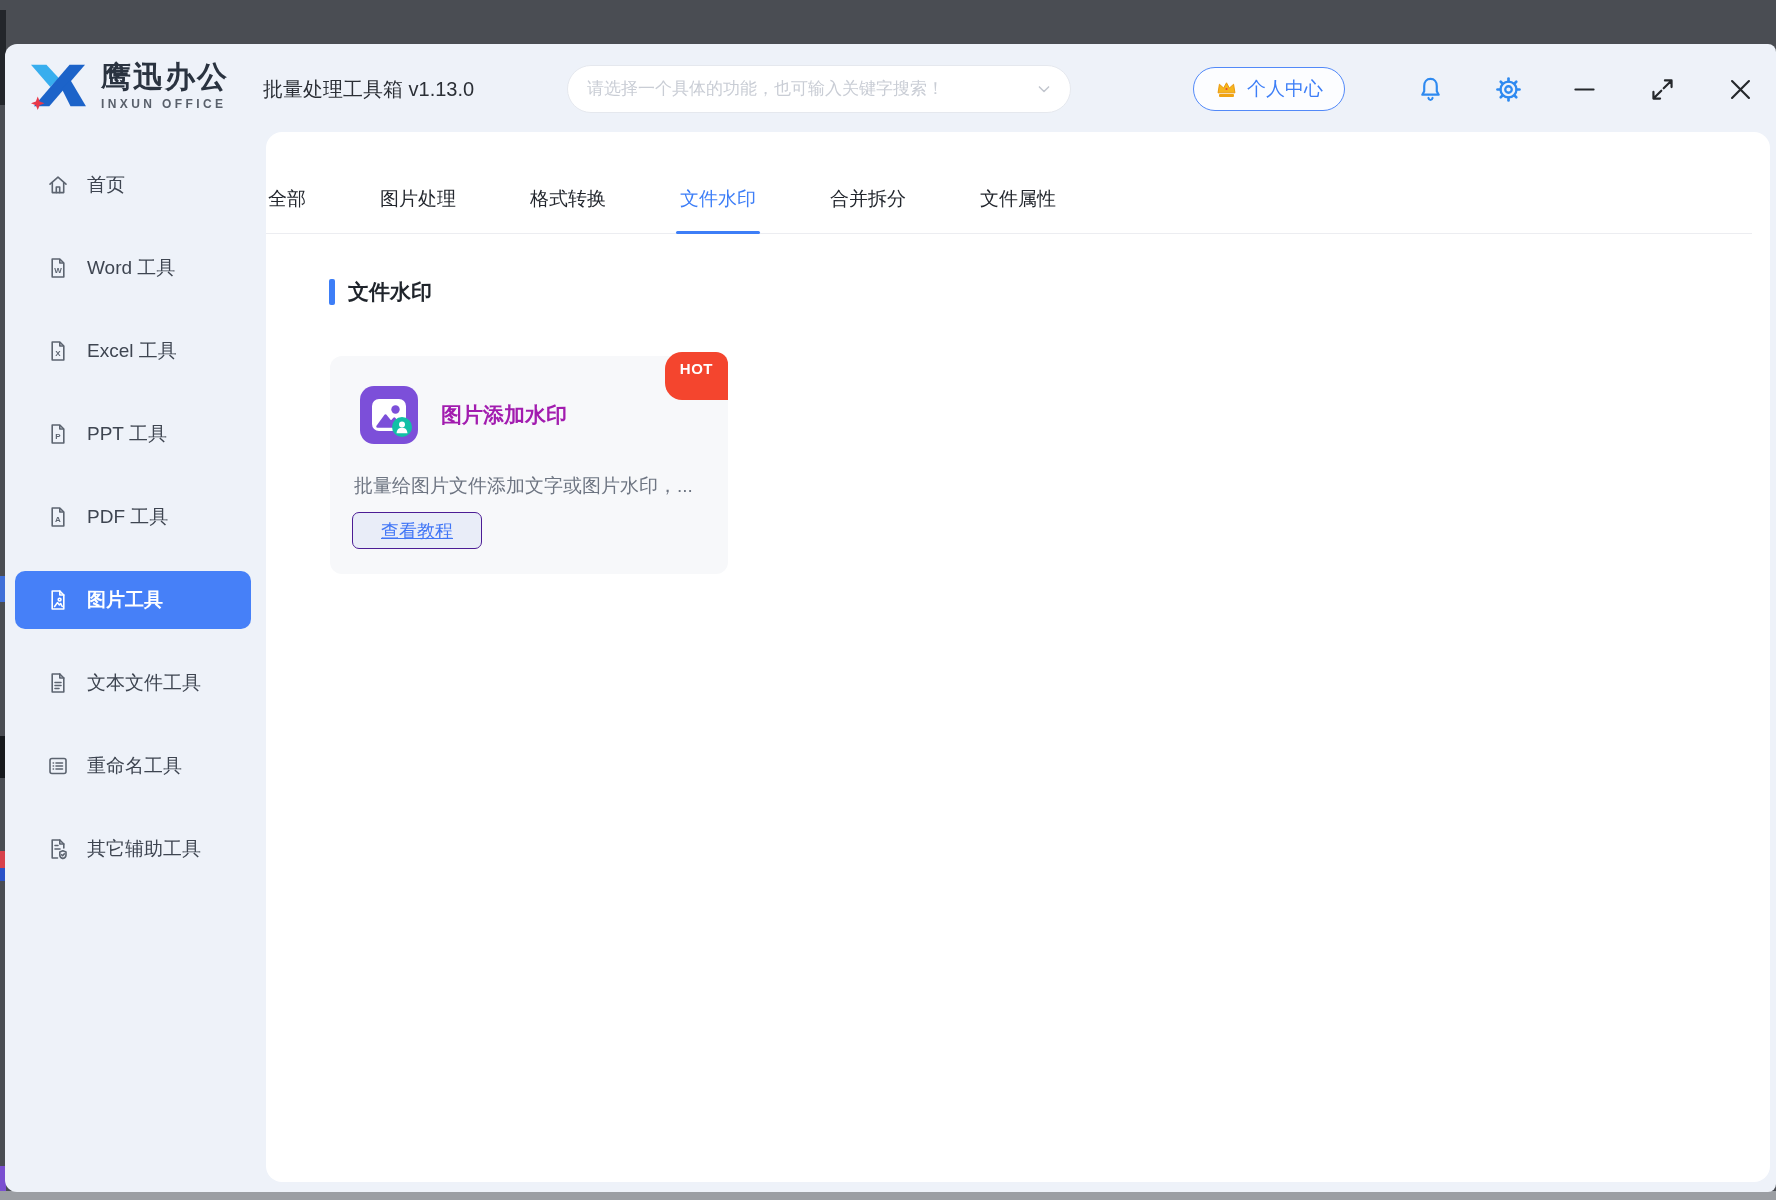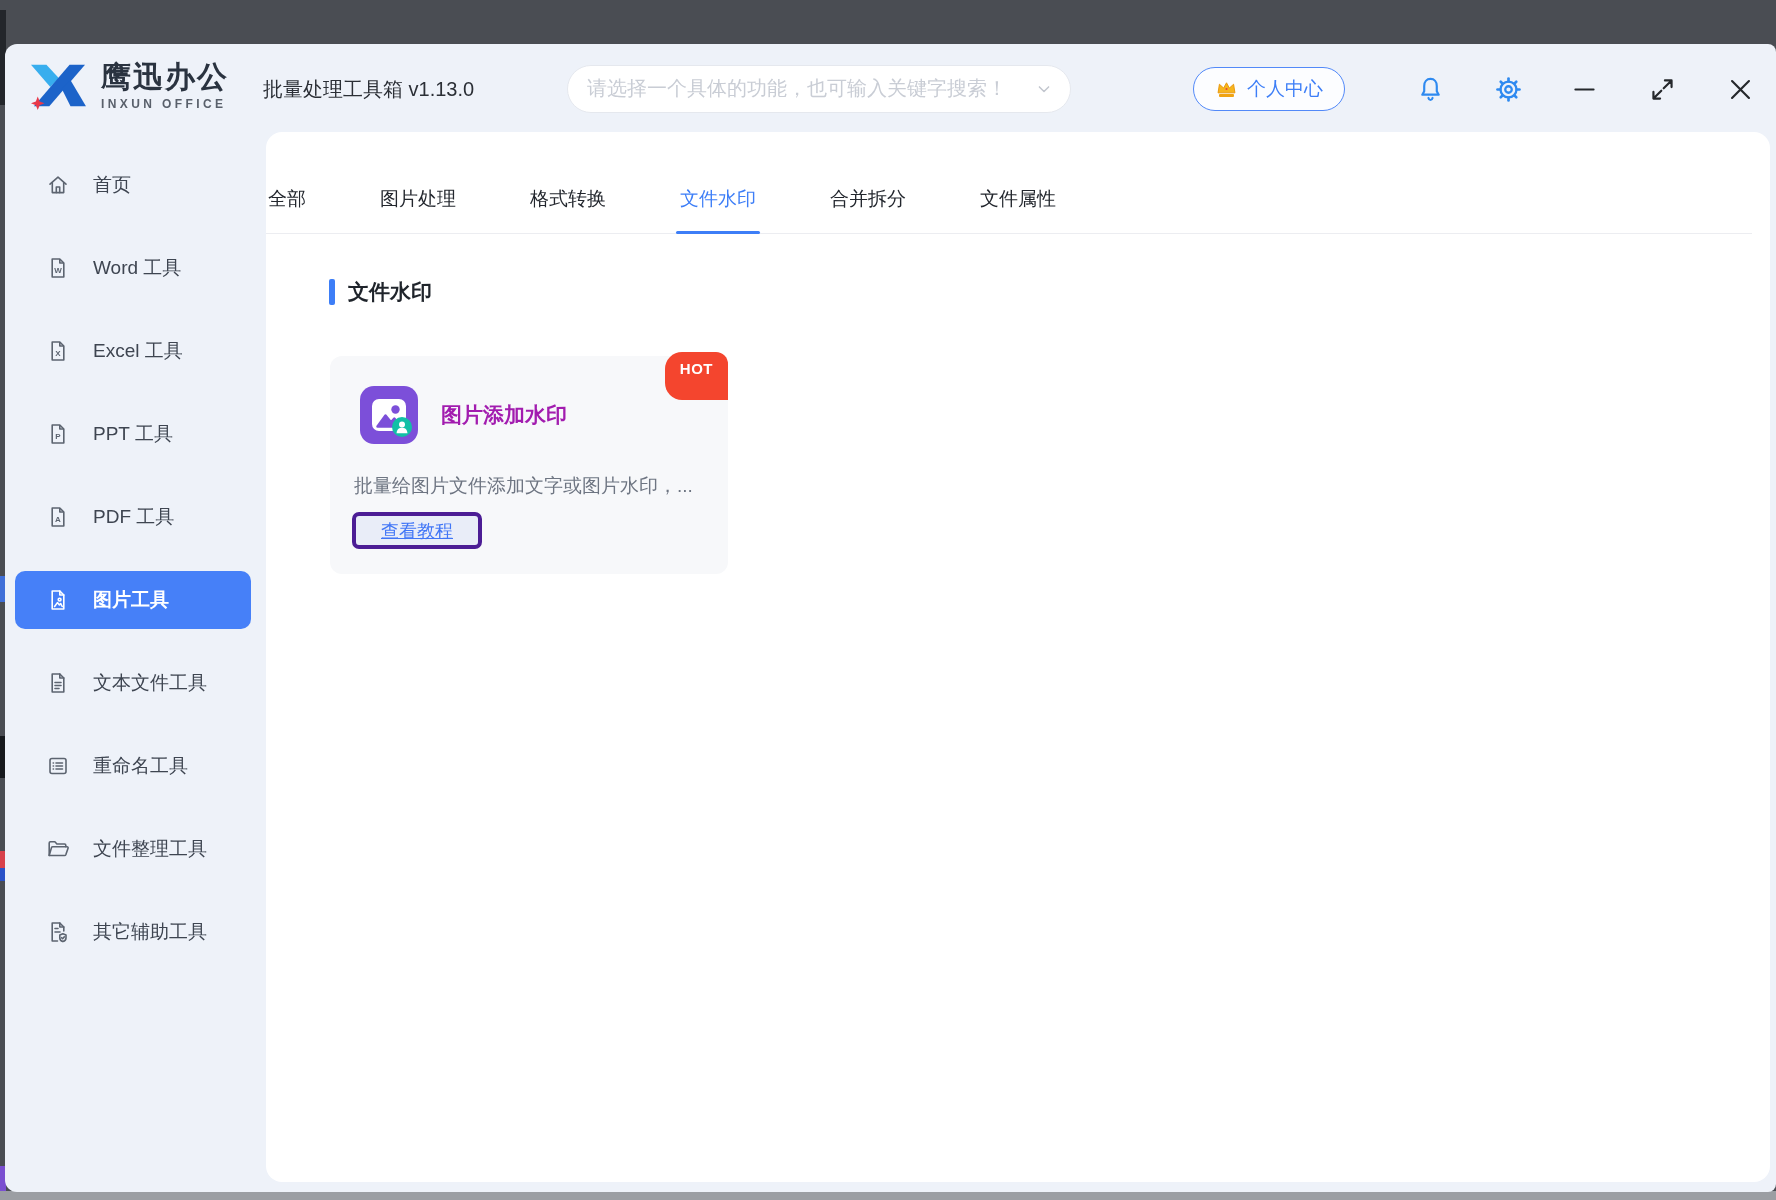--- a/index.html
+++ b/index.html
@@ -15,38 +15,38 @@
   
   .topbar { position:absolute; top:0; left:0; right:0; height:90px; }
   .logo { position:absolute; left:22px; top:15px; display:flex; align-items:center; gap:12px; }
   .logo-mark { width:62px; height:54px; }
   .logo-title { font-size:30px; font-weight:bold; color:#2a3340; letter-spacing:2px; line-height:1.05; }
   .logo-subtitle { font-size:12px; font-weight:bold; letter-spacing:3.4px; color:#59606b; margin-top:4px; }
   .app-title { position:absolute; left:258px; top:0; height:90px; display:flex; align-items:center;
     font-size:20px; color:#2b2f36; }
   .searchbox { position:absolute; left:562px; top:21px; width:504px; height:48px; background:#fff;
     border:1px solid #e5e8ee; border-radius:25px; display:flex; align-items:center; padding:0 16px 0 19px; }
-  .searchbox input { flex:1; border:none; outline:none; font-size:20px; color:#333;
-    font-family:Liberation Mono, monospace; background:transparent; }
+  .searchbox input { flex:1; border:none; outline:none; font-size:17px; color:#333;
+    font-family:Liberation Serif, serif; background:transparent; }
   .searchbox input::placeholder { color:#c9cdd5; }
   .chev { width:20px; height:20px; color:#c2c6ce; flex:0 0 auto; }
   .user-center { position:absolute; left:1188px; top:23px; height:44px; padding:0 21px;
     border:1.5px solid #5289f8; border-radius:22px; background:#fcfdff; color:#3d7ef7;
     font-size:19px; display:flex; align-items:center; gap:9px; cursor:pointer; font-family:inherit; }
   .iconbtn { position:absolute; top:25px; width:40px; height:40px; display:flex;
     align-items:center; justify-content:center; background:transparent; border:none; cursor:pointer; }
   .iconbtn svg { width:29px; height:29px; }
   .btn-bell { left:1405px; } .btn-gear { left:1483px; }
   .btn-min { left:1559px; } .btn-max { left:1637px; } .btn-close { left:1715px; }
   .blue-ic { color:#2f8af0; } .dark-ic { color:#25282c; }
 
   
   .sidebar { position:absolute; top:90px; left:0; width:261px; bottom:0; padding-top:22px; }
   .nav-item { height:58px; margin:0 15px 25px 10px; display:flex; align-items:center;
-    padding-left:31px; gap:23px; border-radius:10px; color:#3e4551; font-size:19px; cursor:pointer; }
+    padding-left:31px; gap:17px; border-radius:10px; color:#3e4551; font-size:19px; cursor:pointer; }
   .nav-icon { width:24px; height:24px; color:#5c London6470; color:#5c6470; display:flex; }
   .nav-icon svg { width:24px; height:24px; }
   .nav-item.selected { background:#4680f8; color:#ffffff; font-weight:bold; }
   .nav-item.selected .nav-icon { color:#ffffff; }
 
   
   .panel { position:absolute; left:261px; top:88px; right:6px; bottom:10px;
     background:#ffffff; border-radius:16px; overflow:hidden; }
   .tabs { position:absolute; top:0; left:0; right:18px; height:102px; display:flex;
     align-items:flex-end; gap:70px; border-bottom:1px solid #ecedf1; }
@@ -63,21 +63,21 @@
     background:#f7f8fa; border-radius:12px; cursor:pointer; }
   .hot { position:absolute; top:-4px; right:0; height:48px; line-height:34px; padding:0 15px;
     background:#f4452e; color:#fff; font-weight:bold; font-size:15px;
     border-radius:17px 12px 0 17px; letter-spacing:0.5px; }
   .card-head { position:absolute; left:30px; top:30px; display:flex; align-items:center; gap:23px; }
   .app-icon { width:58px; height:58px; }
   .card-title { font-size:21px; font-weight:bold; color:#a21caf; }
   .card-desc { position:absolute; left:24px; top:117px; width:360px; font-size:19px;
     color:#6e7582; white-space:nowrap; overflow:hidden; }
   .tutorial { position:absolute; left:22px; top:156px; width:130px; height:37px;
-    background:#e9edf8; border:4px solid #4c1d95; border-radius:7px; color:#4176f6;
+    background:#e9edf8; border:1px solid #4c1d95; border-radius:7px; color:#4176f6;
     font-size:18px; text-decoration:underline; cursor:pointer; font-family:inherit; }
 </style>
 </head>
 <body>
 
 <div class="artifact" style="top:10px;height:95px;background:#23262b;"></div>
 <div class="artifact" style="top:576px;height:26px;background:#3f6fd8;"></div>
 <div class="artifact" style="top:736px;height:42px;background:#16191d;"></div>
 <div class="artifact" style="top:851px;height:17px;background:#d8414b;"></div>
 <div class="artifact" style="top:868px;height:13px;background:#2a52c8;"></div>
@@ -243,29 +243,20 @@
       <span class="nav-icon">
         <svg viewBox="0 0 24 24" fill="none" stroke="currentColor" stroke-width="1.6" stroke-linecap="round" stroke-linejoin="round">
           <rect x="4" y="4.5" width="16" height="15" rx="2"></rect>
           <path d="M10 9 H16.5 M10 12 H16.5 M10 15 H16.5"></path>
           <path d="M7.2 9 H7.5 M7.2 12 H7.5 M7.2 15 H7.5"></path>
         </svg>
         </span>
       <span class="nav-label">重命名工具</span>
     </div>
 
-    <div class="nav-item">
-      <span class="nav-icon">
-        <svg viewBox="0 0 24 24" fill="none" stroke="currentColor" stroke-width="1.6" stroke-linecap="round" stroke-linejoin="round">
-          <path d="M3.2 18.5 V6 C3.2 5.3 3.7 4.8 4.4 4.8 H8.9 L10.9 7 H18.6 C19.3 7 19.8 7.5 19.8 8.2 V9.7"></path>
-          <path d="M3.2 18.5 L5.5 10.6 C5.7 10.05 6.2 9.7 6.8 9.7 H21 C21.8 9.7 22.3 10.45 22.05 11.15 L19.8 17.7 C19.6 18.2 19.1 18.5 18.6 18.5 Z"></path>
-        </svg>
-        </span>
-      <span class="nav-label">文件整理工具</span>
-    </div>
 
     <div class="nav-item">
       <span class="nav-icon">
         <svg viewBox="0 0 24 24" fill="none" stroke="currentColor" stroke-width="1.6" stroke-linecap="round" stroke-linejoin="round">
           <path d="M6.2 3 H13.8 L17.8 7 V11 M6.2 3 V21 H11.5"></path>
             <path d="M13.8 3 V7 H17.8"></path>
           <path d="M9 8.5 H12 M9 12 H14"></path>
           <path d="M16.9 13.8 L20 15 V17.9 C20 19.7 18.7 20.9 16.9 21.6 C15.1 20.9 13.8 19.7 13.8 17.9 V15 Z"></path>
           <path d="M15.6 17.7 L16.6 18.7 L18.3 16.9"></path>
         </svg>

